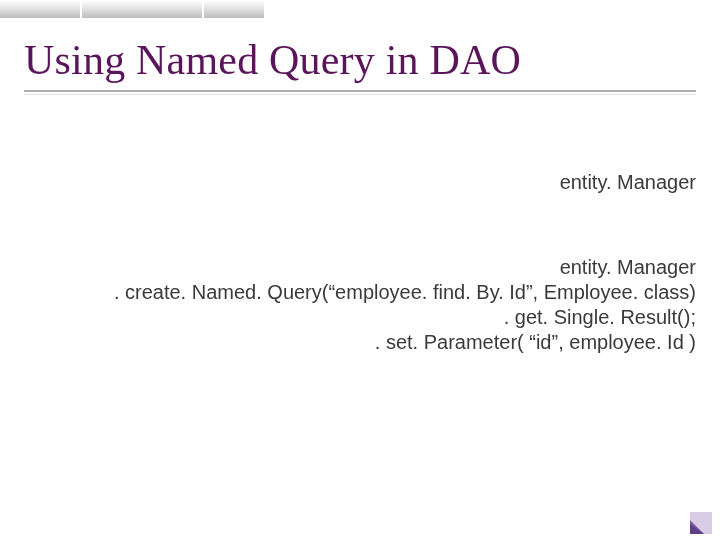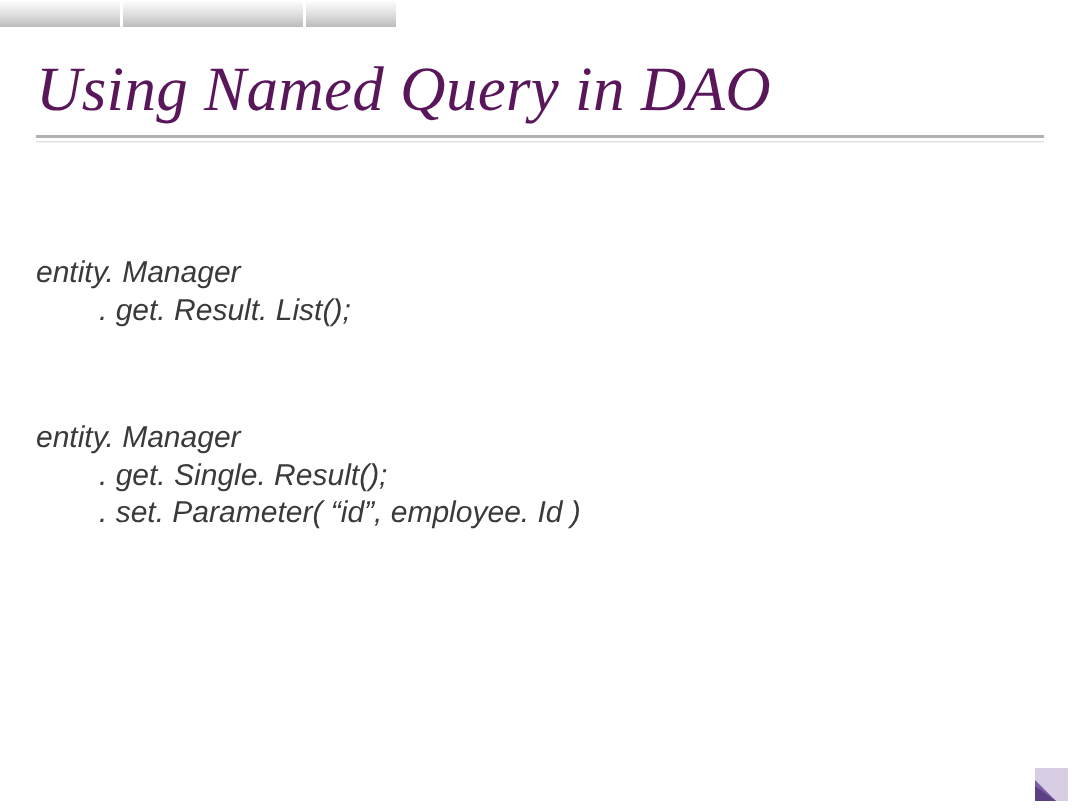--- a/index.html
+++ b/index.html
@@ -33,21 +33,20 @@
   .seg.c { left: 204px; width: 60px; }
 
   .slide {
     position: absolute;
     top: 18px;
     left: 0;
     right: 0;
     bottom: 0;
     padding: 10px 24px 20px 24px;
     box-sizing: border-box;
-    font-style: italic;
   }
 
   .title {
     font-family: "Times New Roman", Times, serif;
     font-size: 42px;
     color: #59165a;
     margin: 8px 0 6px 0;
     font-weight: 400;
     letter-spacing: 0.2px;
   }
@@ -75,21 +74,21 @@
     font-family: Verdana, Arial, sans-serif;
     font-size: 20px;
     line-height: 1.25;
     color: #3a3a3a;
     margin-bottom: 60px;
     white-space: nowrap;
   }
   .block .indent {
     padding-left: 42px;
   }
-  .block .line { display: block; }
+  .block .line { display: block; text-align: right; }
 
   .corner {
     position: absolute;
     right: 6px;
     bottom: 4px;
     width: 30px;
     height: 30px;
     pointer-events: none;
   }
   .corner svg { width: 30px; height: 30px; }
@@ -107,25 +106,25 @@
 
   <div class="title">Using Named Query in DAO</div>
   <div class="title-rule-wrap">
     <div class="title-rule"></div>
   </div>
 
   <div class="body">
 
     <div class="block">
       <span class="line">entity. Manager</span>
-      <span class="line indent">. get. Result. List();</span>
     </div>
 
     <div class="block">
       <span class="line">entity. Manager</span>
+      <span class="line indent">. create. Named. Query(“employee. find. By. Id”, Employee. class)</span>
       <span class="line indent">. get. Single. Result();</span>
       <span class="line indent">. set. Parameter( “id”, employee. Id )</span>
     </div>
 
   </div>
 
   <div class="corner">
     <svg viewBox="0 0 30 30">
 
       <rect x="6" y="6" width="22" height="22" fill="#d7cde5"></rect>

